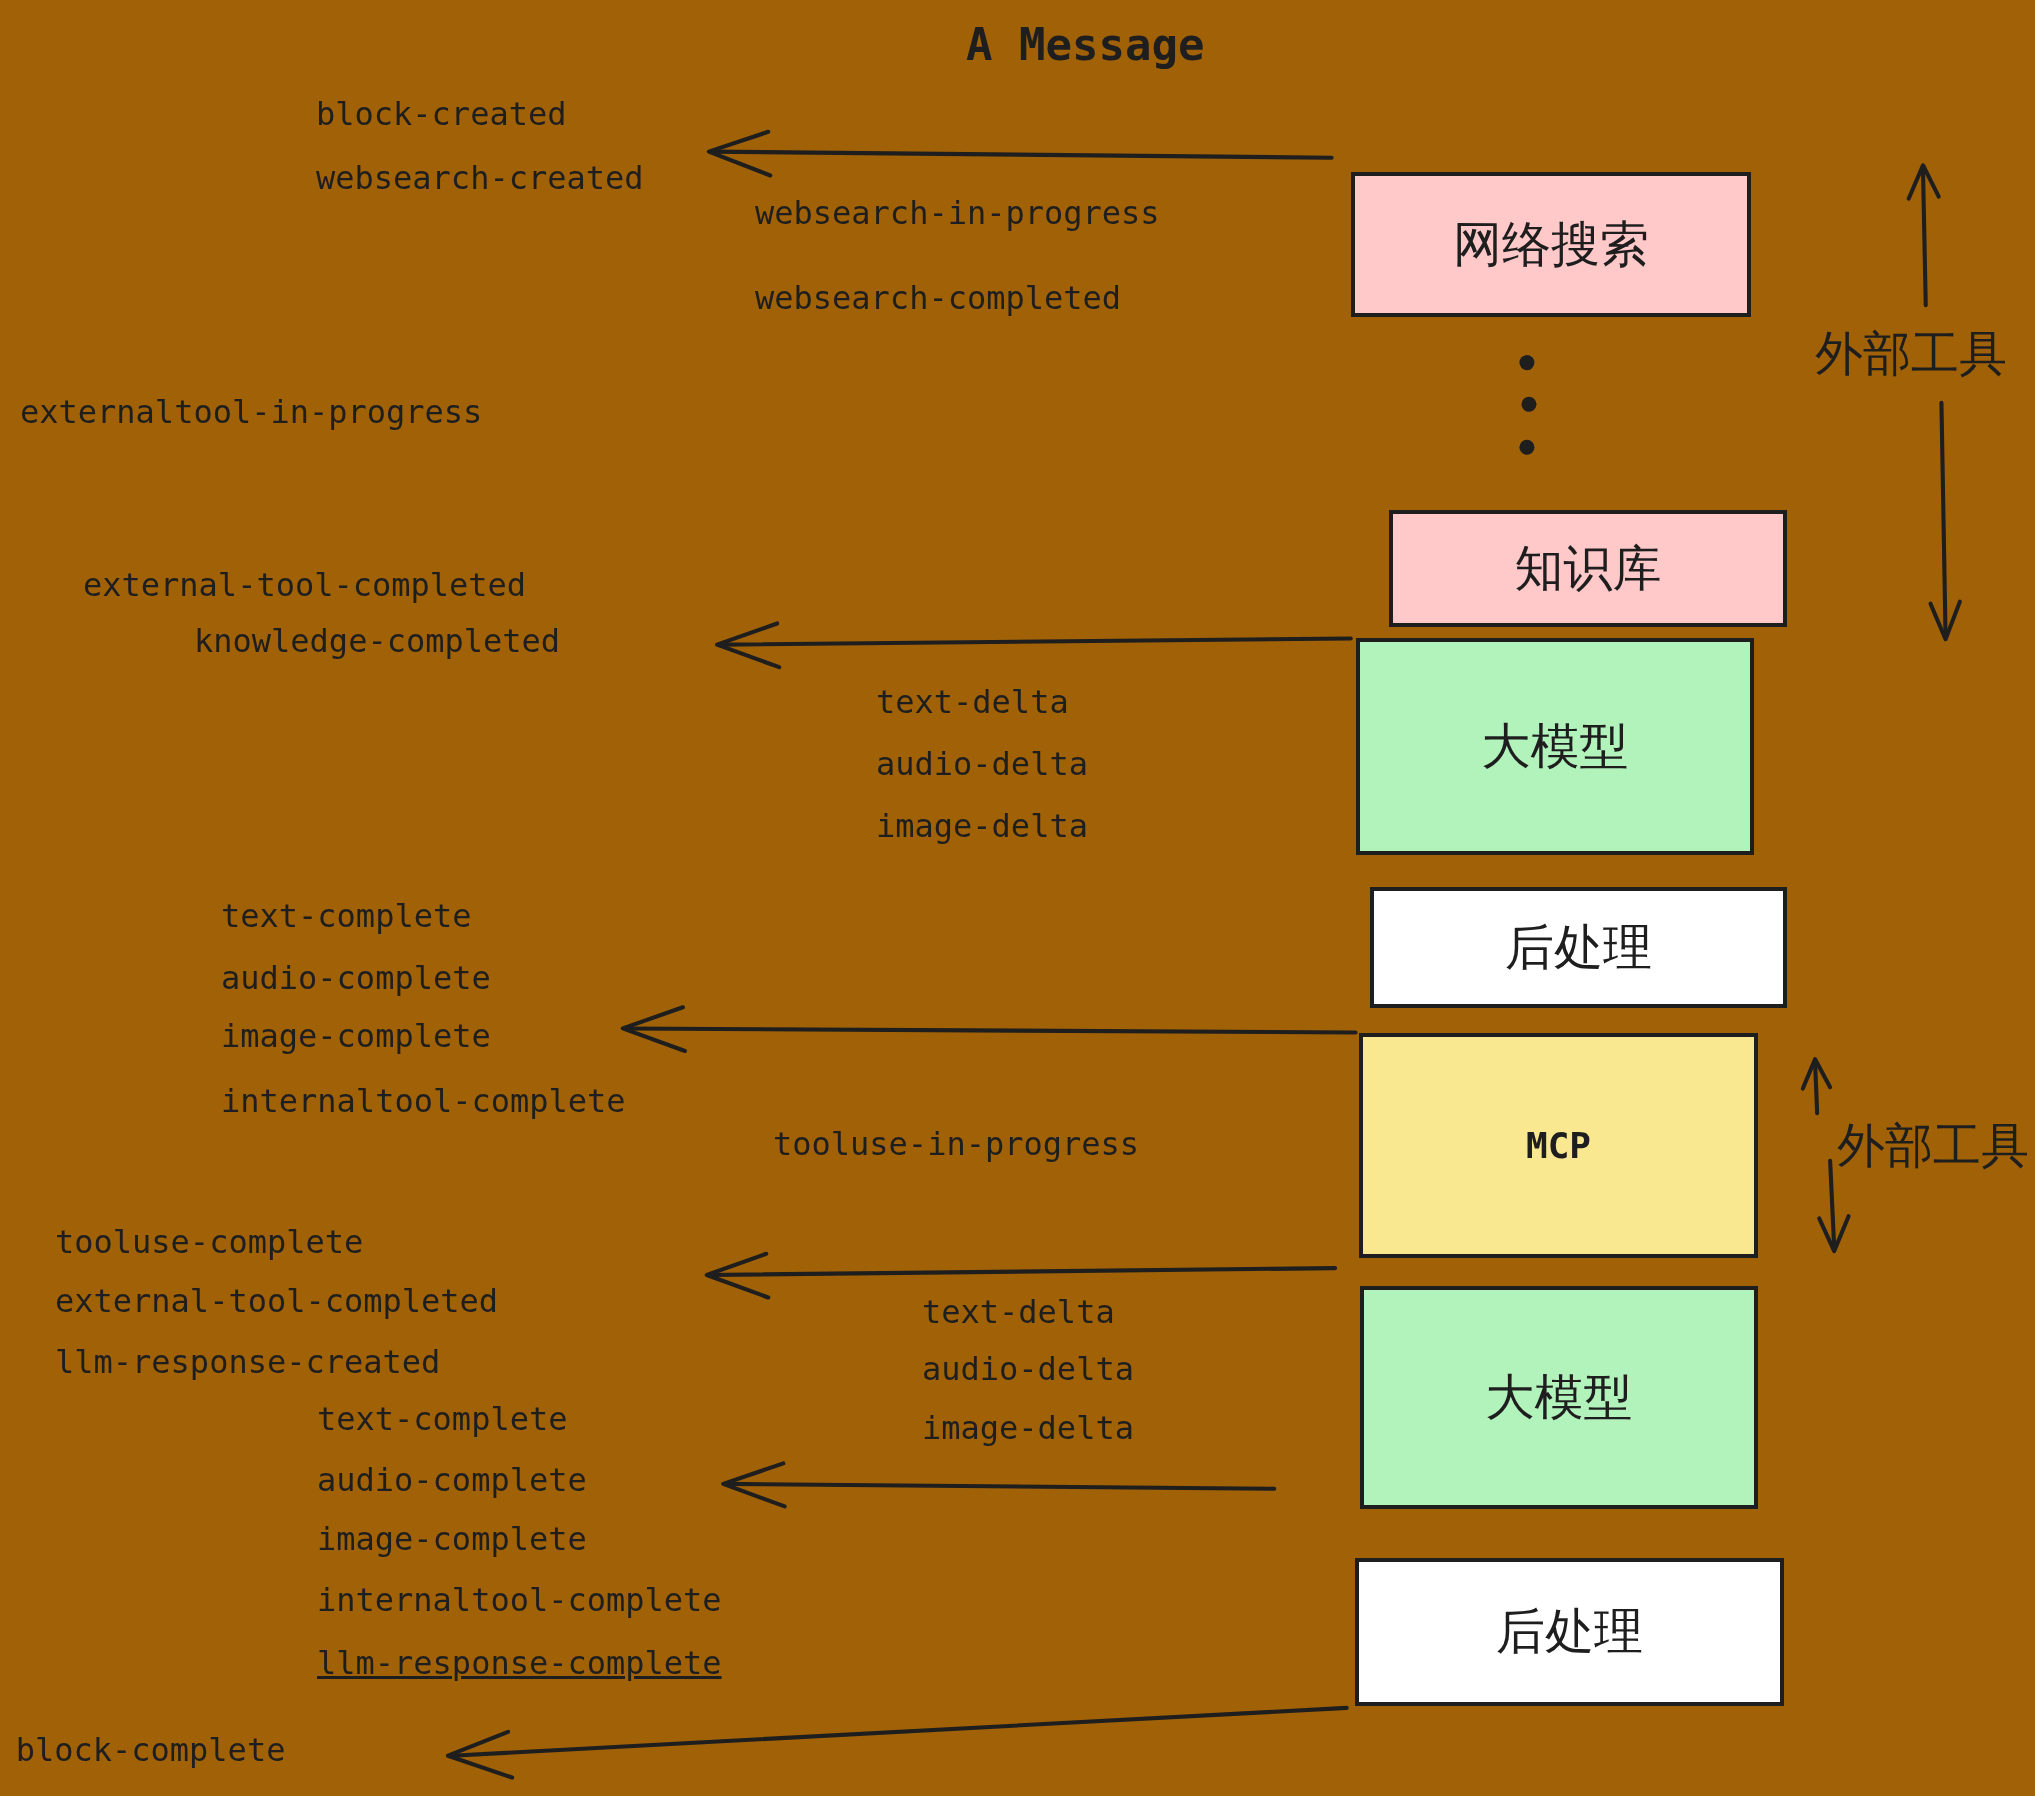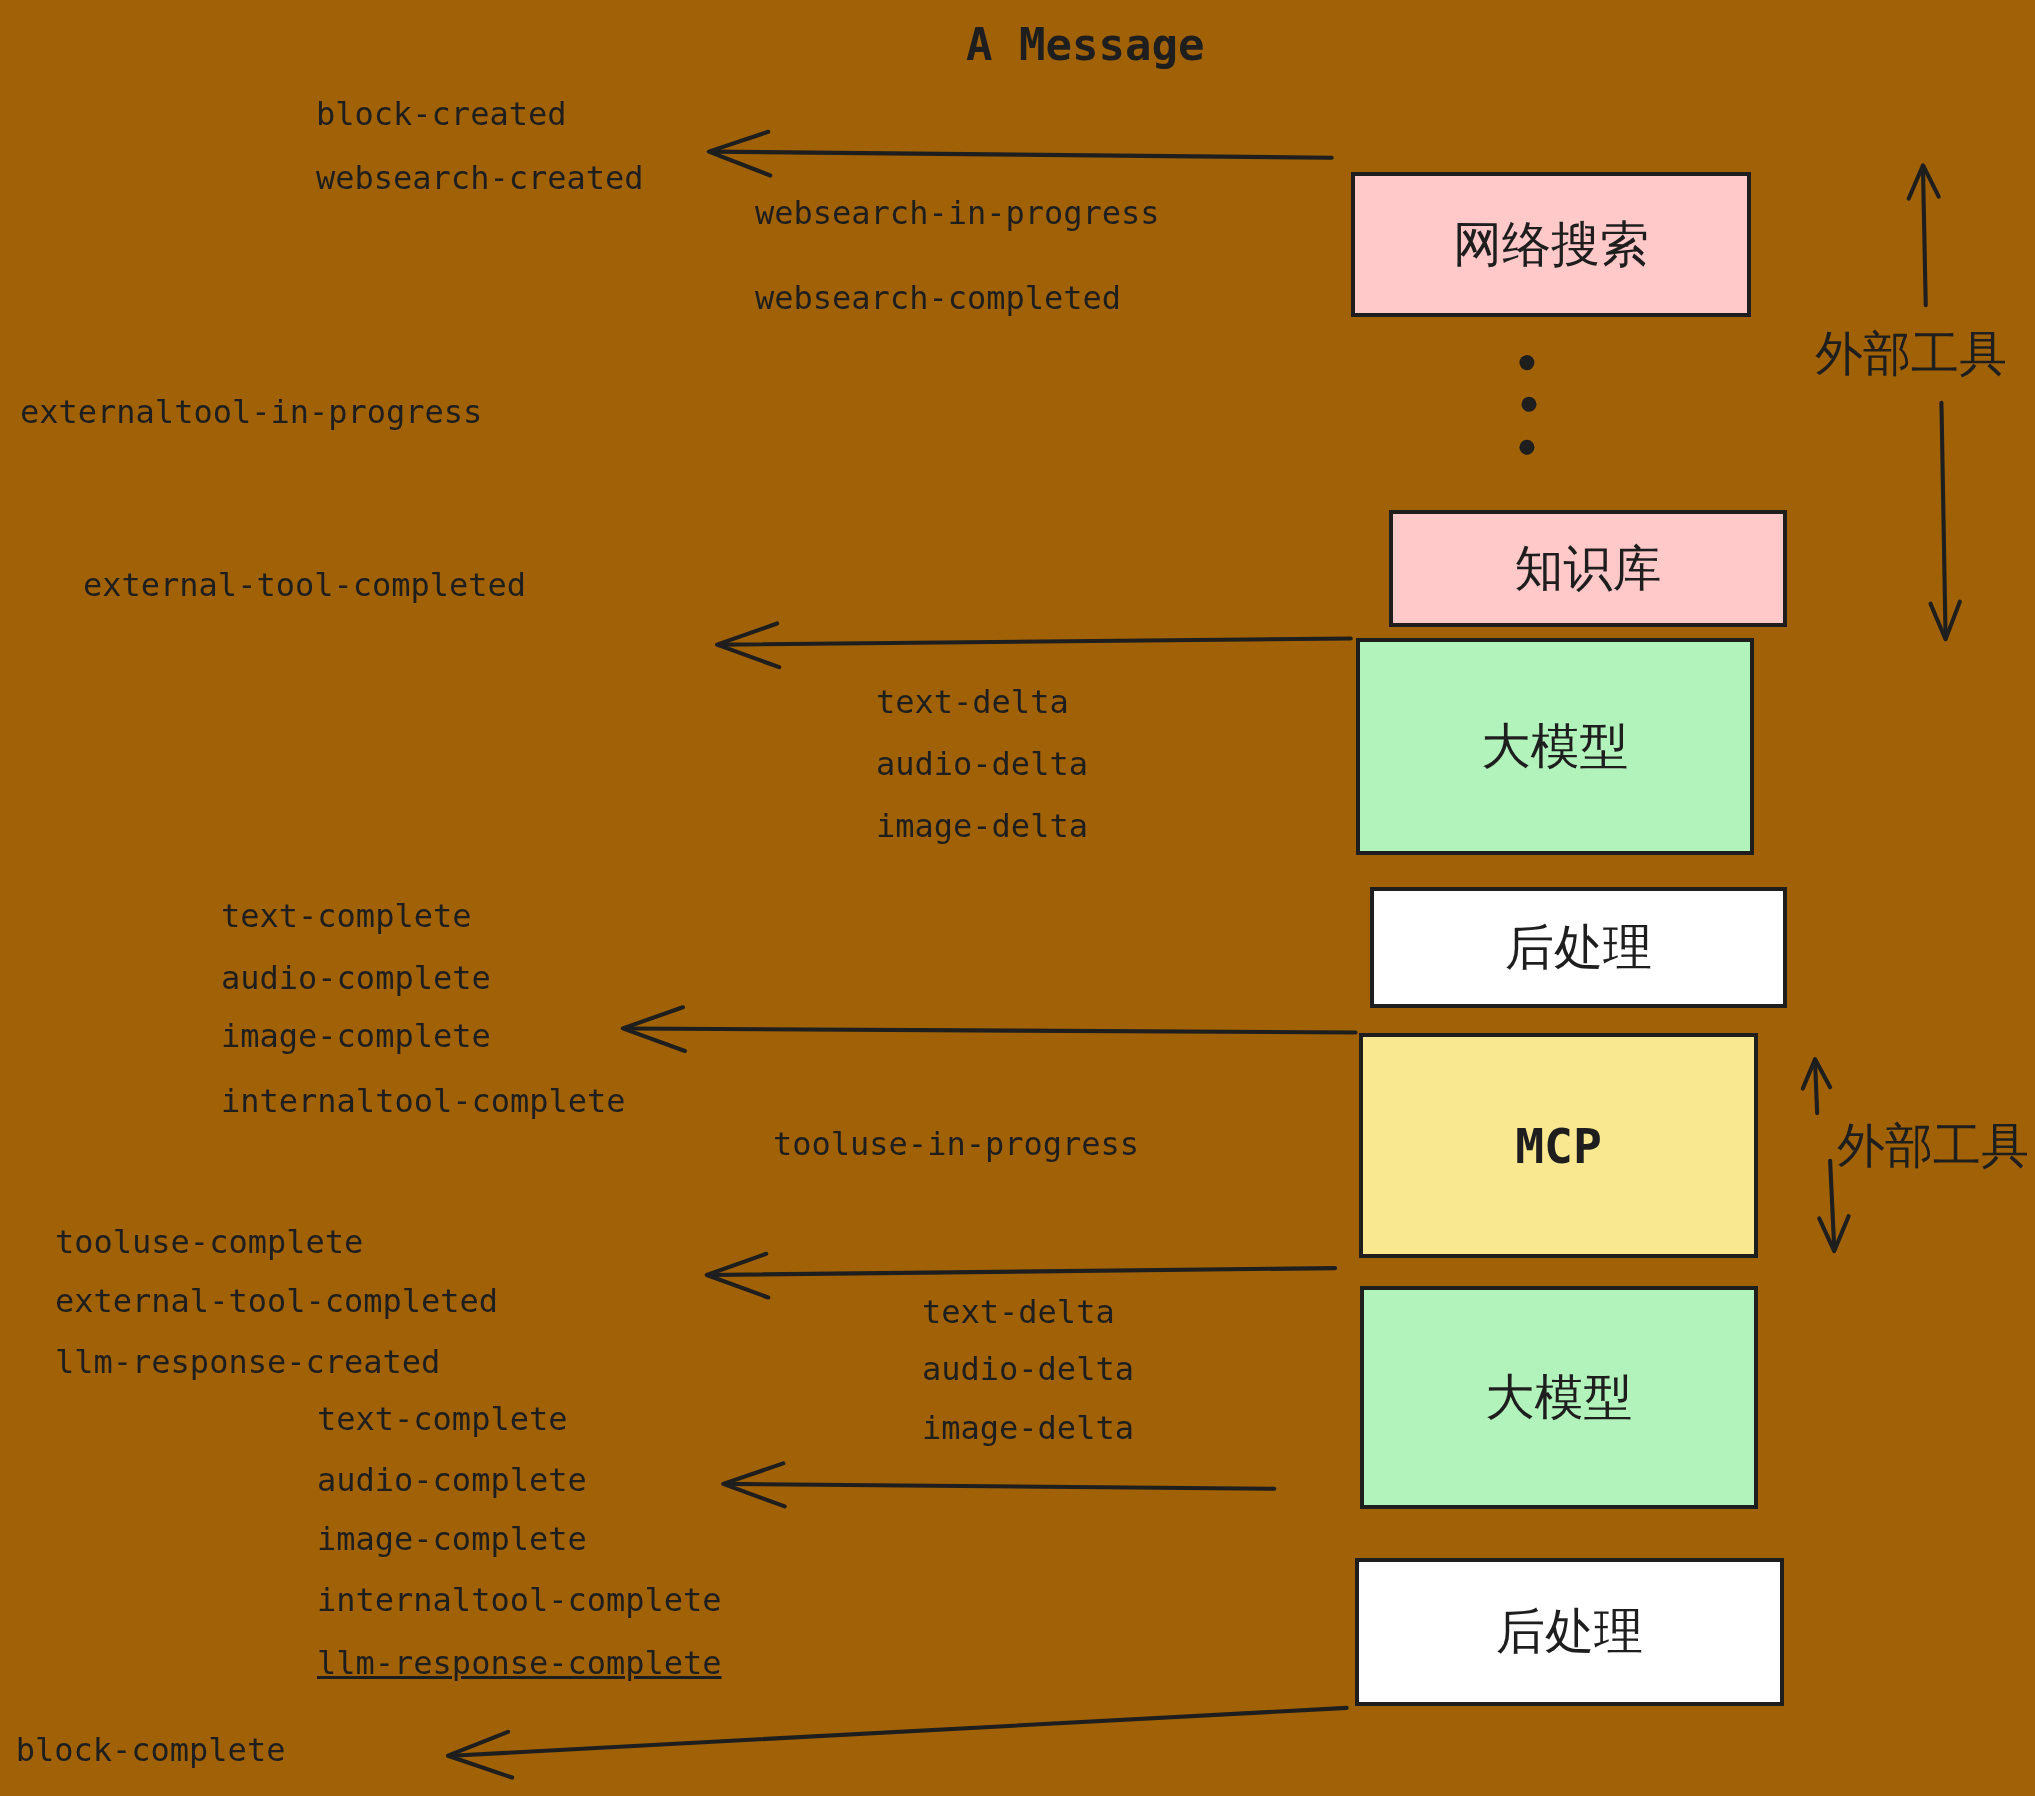--- a/index.html
+++ b/index.html
@@ -31,21 +31,21 @@
     display:flex;align-items:center;justify-content:center;
   }
   .box-label{
     font-family:"Liberation Sans","DejaVu Sans",sans-serif;
     font-size:49px;
     color:#1e1e1e;
     white-space:nowrap;
   }
   .box-label--mono{
     font-family:"DejaVu Sans Mono",monospace;
-    font-size:48px;
+    font-size:36px;
     font-weight:bold;
     text-align:right;
   }
   .side-label{
     position:absolute;
     font-family:"Liberation Sans","DejaVu Sans",sans-serif;
     font-size:48px;
     white-space:nowrap;
     color:#1e1e1e;
   }
@@ -143,20 +143,21 @@
 
   <div class="side-label" style="left:1815px;top:322px;">外部工具</div>
   <div class="side-label" style="left:1837px;top:1114px;">外部工具</div>
 
   <div class="ev" style="left:316px;top:96px;">block-created</div>
   <div class="ev" style="left:316px;top:160px;">websearch-created</div>
   <div class="ev" style="left:755px;top:195px;">websearch-in-progress</div>
   <div class="ev" style="left:755px;top:280px;">websearch-completed</div>
   <div class="ev" style="left:20px;top:394px;">externaltool-in-progress</div>
   <div class="ev" style="left:83px;top:567px;">external-tool-completed</div>
+  <div class="ev" style="left:194px;top:623px;">knowledge-completed</div>
   <div class="ev" style="left:876px;top:684px;">text-delta</div>
   <div class="ev" style="left:876px;top:746px;">audio-delta</div>
   <div class="ev" style="left:876px;top:808px;">image-delta</div>
   <div class="ev" style="left:221px;top:898px;">text-complete</div>
   <div class="ev" style="left:221px;top:960px;">audio-complete</div>
   <div class="ev" style="left:221px;top:1018px;">image-complete</div>
   <div class="ev" style="left:221px;top:1083px;">internaltool-complete</div>
   <div class="ev" style="left:773px;top:1126px;text-align:right;">tooluse-in-progress</div>
   <div class="ev" style="left:55px;top:1224px;">tooluse-complete</div>
   <div class="ev" style="left:55px;top:1283px;">external-tool-completed</div>

